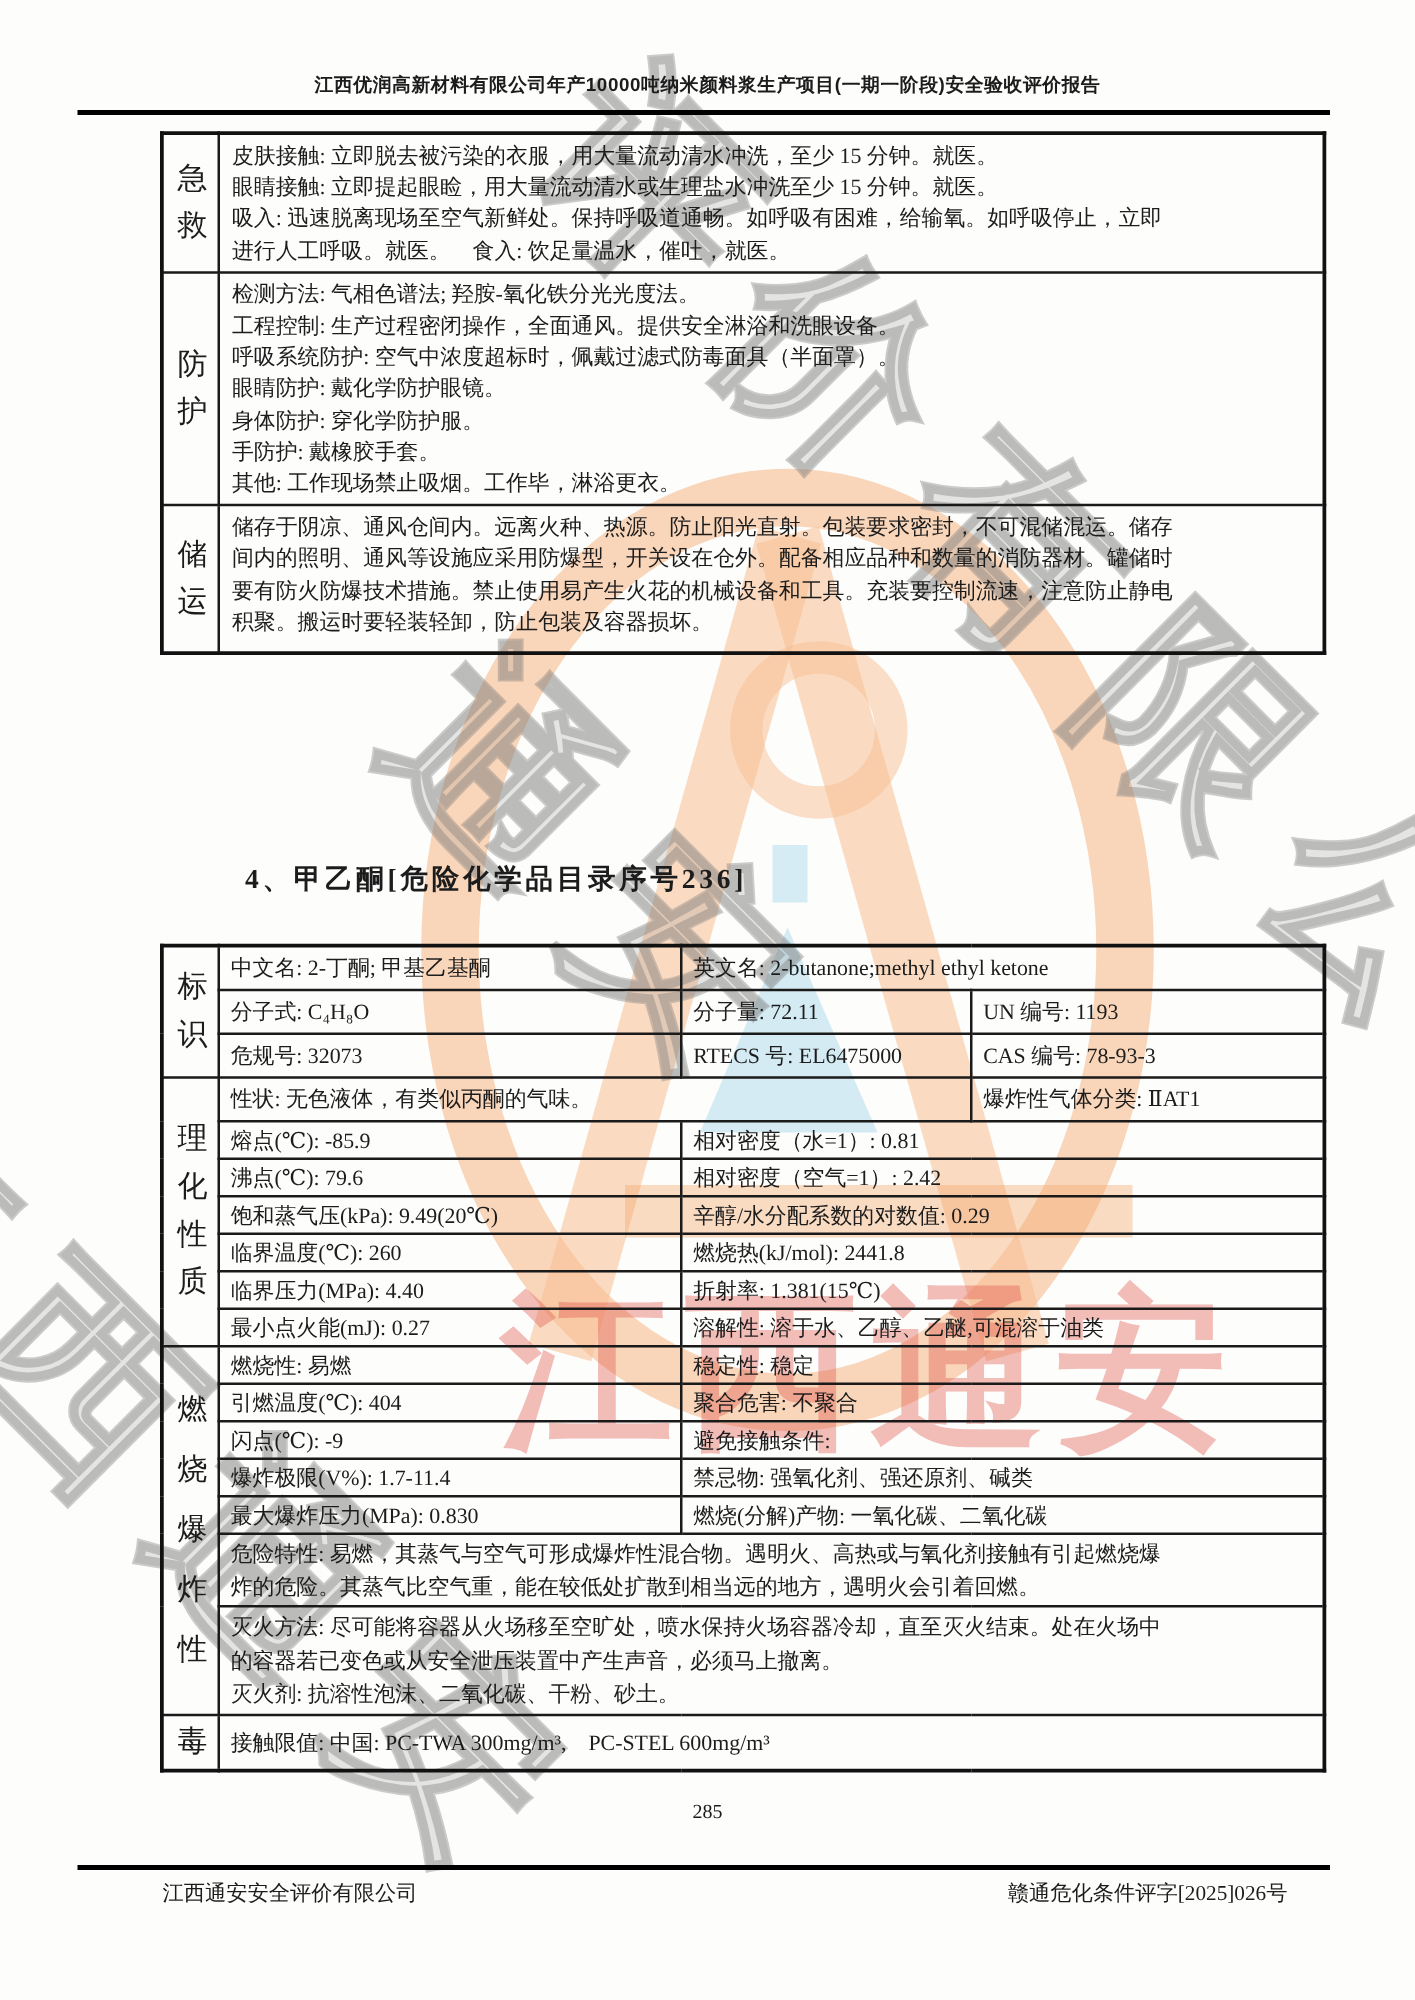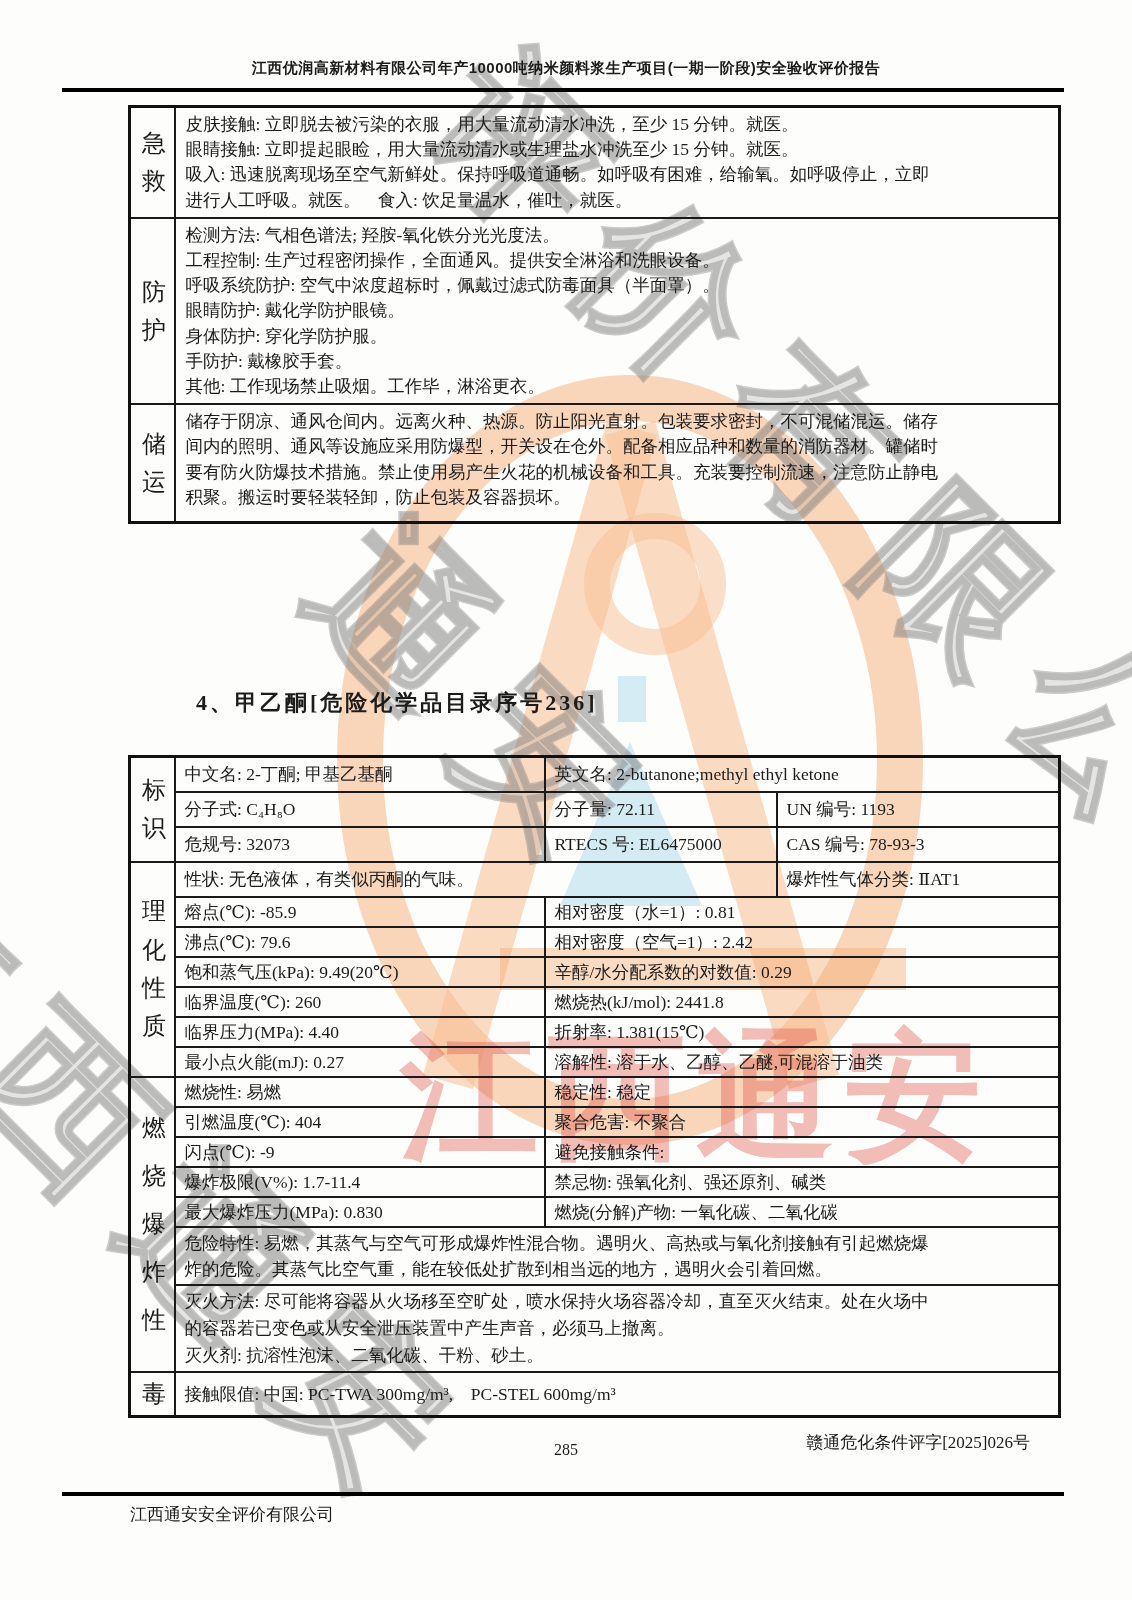--- a/index.html
+++ b/index.html
@@ -41,21 +41,21 @@
     position:absolute; top:59px; left:0; right:0; z-index:2;
     text-align:center;
     font-family:"Liberation Sans","DejaVu Sans",sans-serif;
     font-size:15px; font-weight:bold; letter-spacing:0.5px;
   }
   .rule { position:absolute; left:62px; width:1002px; height:3.5px; background:#000; z-index:2; }
   .rule.top { top:88px; }
   .rule.bottom { top:1492px; }
   .page-number { position:absolute; top:1441px; left:0; right:0; text-align:center; font-size:16px; z-index:2; }
   .footer-left  { position:absolute; top:1503px; left:130px;  font-size:17px; z-index:2; }
-  .footer-right { position:absolute; top:1431px; right:102px; font-size:17px; z-index:2; }
+  .footer-right { position:absolute; top:1503px; right:102px; font-size:17px; z-index:2; }
 
   
   .section-heading {
     position:absolute; top:688px; left:196px; z-index:2;
     font-size:22px; font-weight:bold; letter-spacing:3px;
   }
 
   
   table { border-collapse:collapse; table-layout:fixed; position:absolute; left:128px; width:930px; z-index:1; background:transparent; }
   .t1 { top:105px; }

